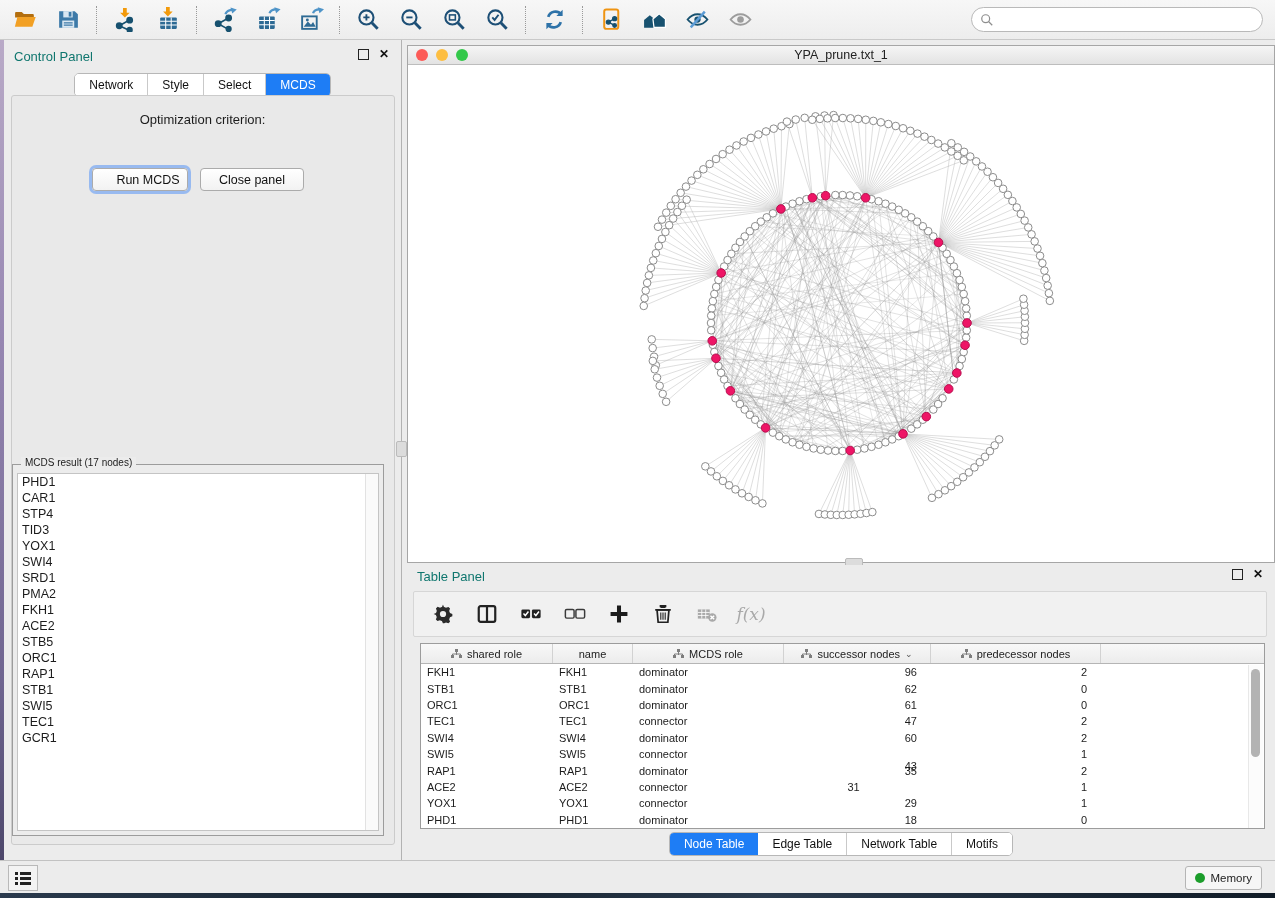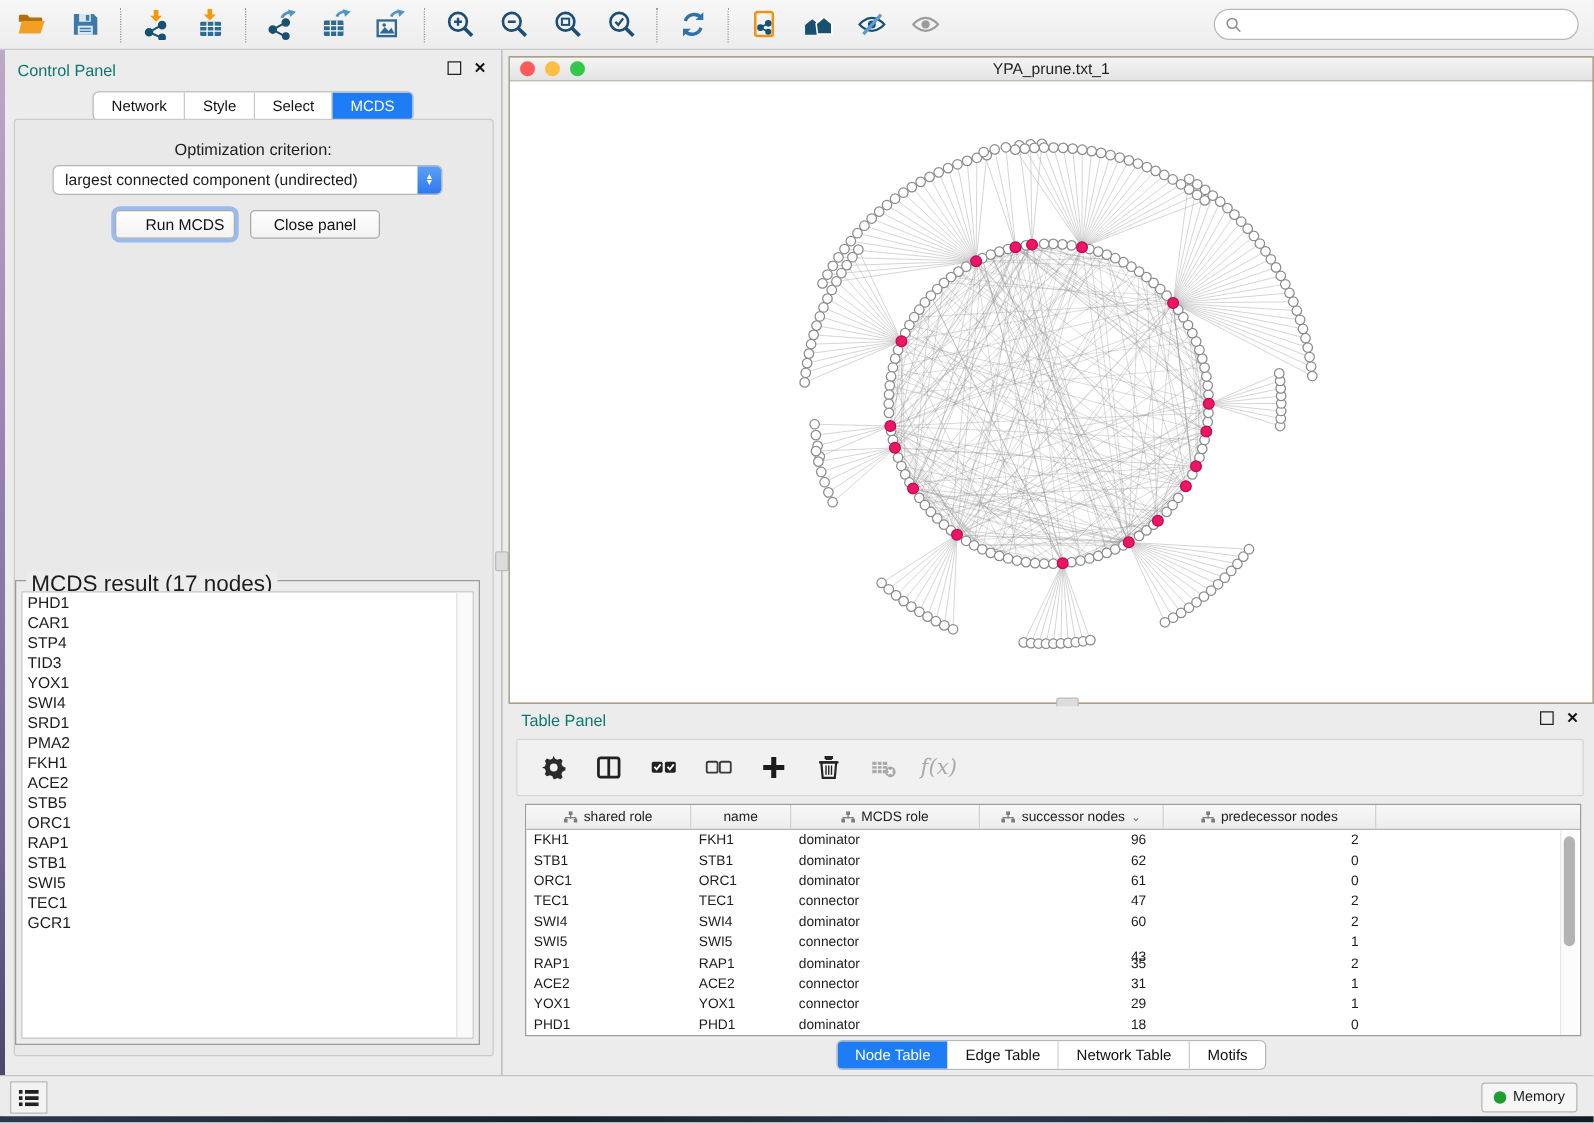--- a/index.html
+++ b/index.html
@@ -40,26 +40,26 @@
                     display:flex;align-items:center;box-sizing:border-box;}
   #criterion-select .val{flex:1;font-size:12.5px;padding-left:9px;white-space:nowrap;}
   #criterion-select .stepper{width:19px;height:22px;background:linear-gradient(#5ea0f7,#2c7af0);border-radius:0 4px 4px 0;
                              display:flex;flex-direction:column;align-items:center;justify-content:center;color:#fff;}
   #criterion-select .stepper span{font-size:7px;line-height:5px;}
   .btn{background:linear-gradient(#ffffff,#f2f2f2);border:1px solid #ababab;border-radius:4px;height:23px;
        font-size:12.5px;display:inline-flex;align-items:center;justify-content:center;box-sizing:border-box;color:#111;}
   #run-btn{left:88px;top:128px;width:96px;box-shadow:0 0 0 3px rgba(98,155,245,.6);padding-left:16px;}
   #close-panel-btn{left:196px;top:128px;width:104px;}
   #mcds-fieldset{left:8px;top:424px;width:372px;height:372px;border:1px solid #9c9c9c;background:#ececec;box-sizing:border-box;}
-  #mcds-legend{position:absolute;top:-8px;left:8px;background:#ececec;padding:0 4px;font-size:18px;}
+  #mcds-legend{position:absolute;top:-8px;left:8px;background:#ececec;padding:0 4px;font-size:10px;}
   #mcds-list{position:absolute;left:4px;top:8px;right:4px;bottom:4px;background:#fff;border:1px solid #c4c4c4;overflow:hidden;}
   #mcds-scroll{position:absolute;right:0;top:0;width:12px;height:100%;background:#fafafa;border-left:1px solid #e2e2e2;}
   .mcds-item{font-size:12.5px;line-height:16px;padding-left:4px;}
   
-  #network-frame{left:407px;top:45px;width:868px;height:518px;border:1px solid #a6a6a6;background:#a16207;box-sizing:border-box;}
+  #network-frame{left:407px;top:45px;width:868px;height:518px;border:1px solid #a6a6a6;background:#14532d;box-sizing:border-box;}
   #net-titlebar{position:absolute;left:0;top:0;width:100%;height:19px;background:linear-gradient(#f5f5f5,#e3e3e3);
                 border-bottom:1px solid #bdbdbd;display:flex;align-items:center;box-sizing:border-box;}
   .tl{width:12px;height:12px;border-radius:50%;margin-left:8px;}
   #net-title{position:absolute;width:100%;text-align:center;font-size:12.5px;color:#222;}
   #net-canvas{position:absolute;left:0;top:19px;width:866px;height:497px;background:#fff;}
   
   #vsplit-grip{left:396px;top:441px;width:9px;height:14px;background:#dcdcdc;border:1px solid #bbb;border-radius:2px;}
   #hsplit-grip{left:845px;top:558px;width:16px;height:8px;background:#dcdcdc;border:1px solid #bbb;border-radius:2px;}
   
   #table-panel{left:407px;top:565px;width:868px;height:295px;background:#ececec;box-sizing:border-box;}
@@ -250,27 +250,20 @@
   <div id="cp-tabs" class="abs">
     <div class="tabgroup" id="cp-tabgroup">
         <div class="tab">Network</div>
         <div class="tab">Style</div>
         <div class="tab">Select</div>
         <div class="tab active">MCDS</div>
       </div>
   </div>
   <div id="cp-inner" class="abs"></div>
   <div id="opt-label" class="abs">Optimization criterion:</div>
-  <div id="criterion-select" class="abs">
-    <span class="val">largest connected component (undirected)</span>
-    <span class="stepper">
-        <span>▲</span>
-        <span>▼</span>
-      </span>
-  </div>
   <div id="run-btn" class="abs btn">Run MCDS</div>
   <div id="close-panel-btn" class="abs btn">Close panel</div>
   <div id="mcds-fieldset" class="abs">
     <span id="mcds-legend">MCDS result (17 nodes)</span>
     <div id="mcds-list">
       <div id="mcds-scroll"></div>
     <div class="mcds-item">PHD1</div>
         <div class="mcds-item">CAR1</div>
         <div class="mcds-item">STP4</div>
         <div class="mcds-item">TID3</div>
@@ -1140,21 +1133,21 @@
           <div class="td" style="width: 132px;">RAP1</div>
           <div class="td" style="width: 80px;">RAP1</div>
           <div class="td" style="width: 151px;">dominator</div>
           <div class="td num" style="width: 147px;">35</div>
           <div class="td num" style="width: 170px;">2</div>
         </div>
         <div class="trow">
           <div class="td" style="width: 132px;">ACE2</div>
           <div class="td" style="width: 80px;">ACE2</div>
           <div class="td" style="width: 151px;">connector</div>
-          <div class="td num" style="width: 147px;">31</div>
+          <div class="td num" style="width: 147px; text-align: center;">31</div>
           <div class="td num" style="width: 170px;">1</div>
         </div>
         <div class="trow">
           <div class="td" style="width: 132px;">YOX1</div>
           <div class="td" style="width: 80px;">YOX1</div>
           <div class="td" style="width: 151px;">connector</div>
           <div class="td num" style="width: 147px;">29</div>
           <div class="td num" style="width: 170px;">1</div>
         </div>
         <div class="trow">

